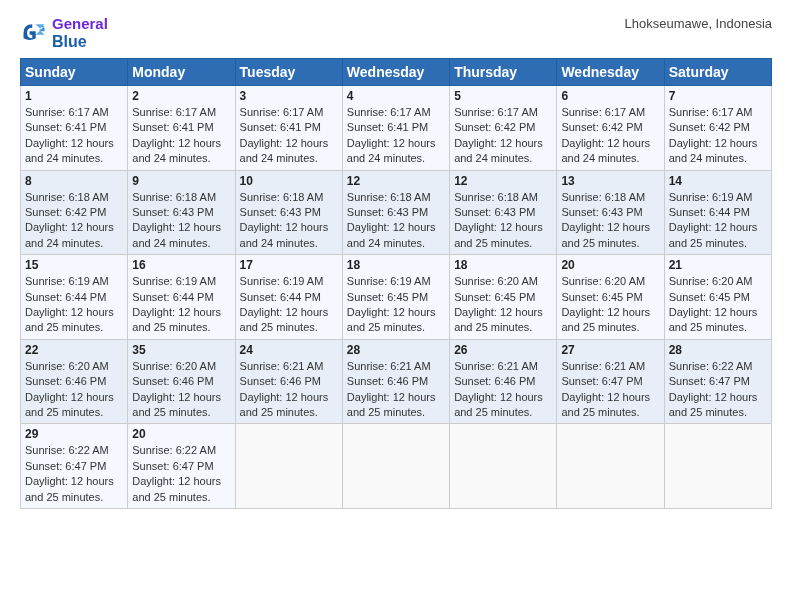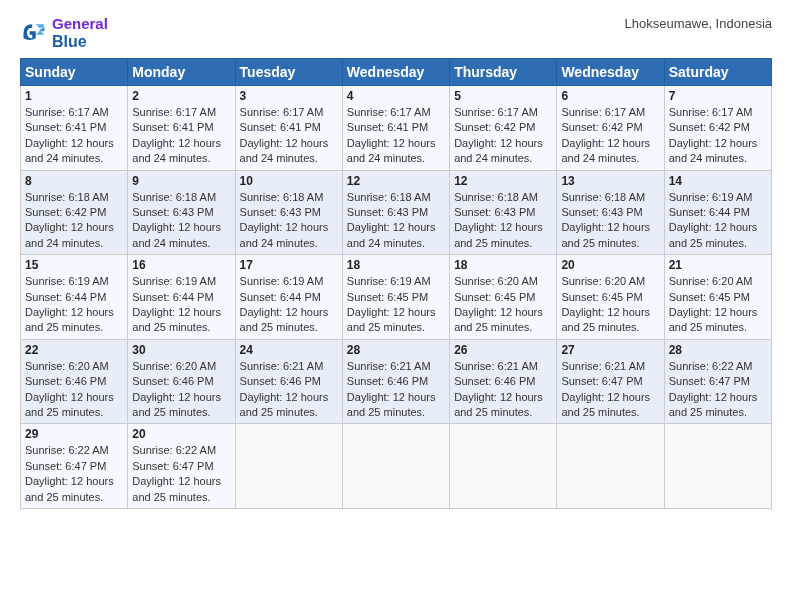--- a/index.html
+++ b/index.html
@@ -227,21 +227,21 @@
             <span class="day-number">21</span>
             <div class="day-info">Sunrise: 6:20 AM<br>Sunset: 6:45 PM<br>Daylight: 12 hours and 25 minutes.</div>
           </td>
         </tr>
         <tr>
           <td>
             <span class="day-number">22</span>
             <div class="day-info">Sunrise: 6:20 AM<br>Sunset: 6:46 PM<br>Daylight: 12 hours and 25 minutes.</div>
           </td>
           <td>
-            <span class="day-number">30</span>
+            <span class="day-number">35</span>
             <div class="day-info">Sunrise: 6:20 AM<br>Sunset: 6:46 PM<br>Daylight: 12 hours and 25 minutes.</div>
           </td>
           <td>
             <span class="day-number">24</span>
             <div class="day-info">Sunrise: 6:21 AM<br>Sunset: 6:46 PM<br>Daylight: 12 hours and 25 minutes.</div>
           </td>
           <td>
             <span class="day-number">28</span>
             <div class="day-info">Sunrise: 6:21 AM<br>Sunset: 6:46 PM<br>Daylight: 12 hours and 25 minutes.</div>
           </td>

